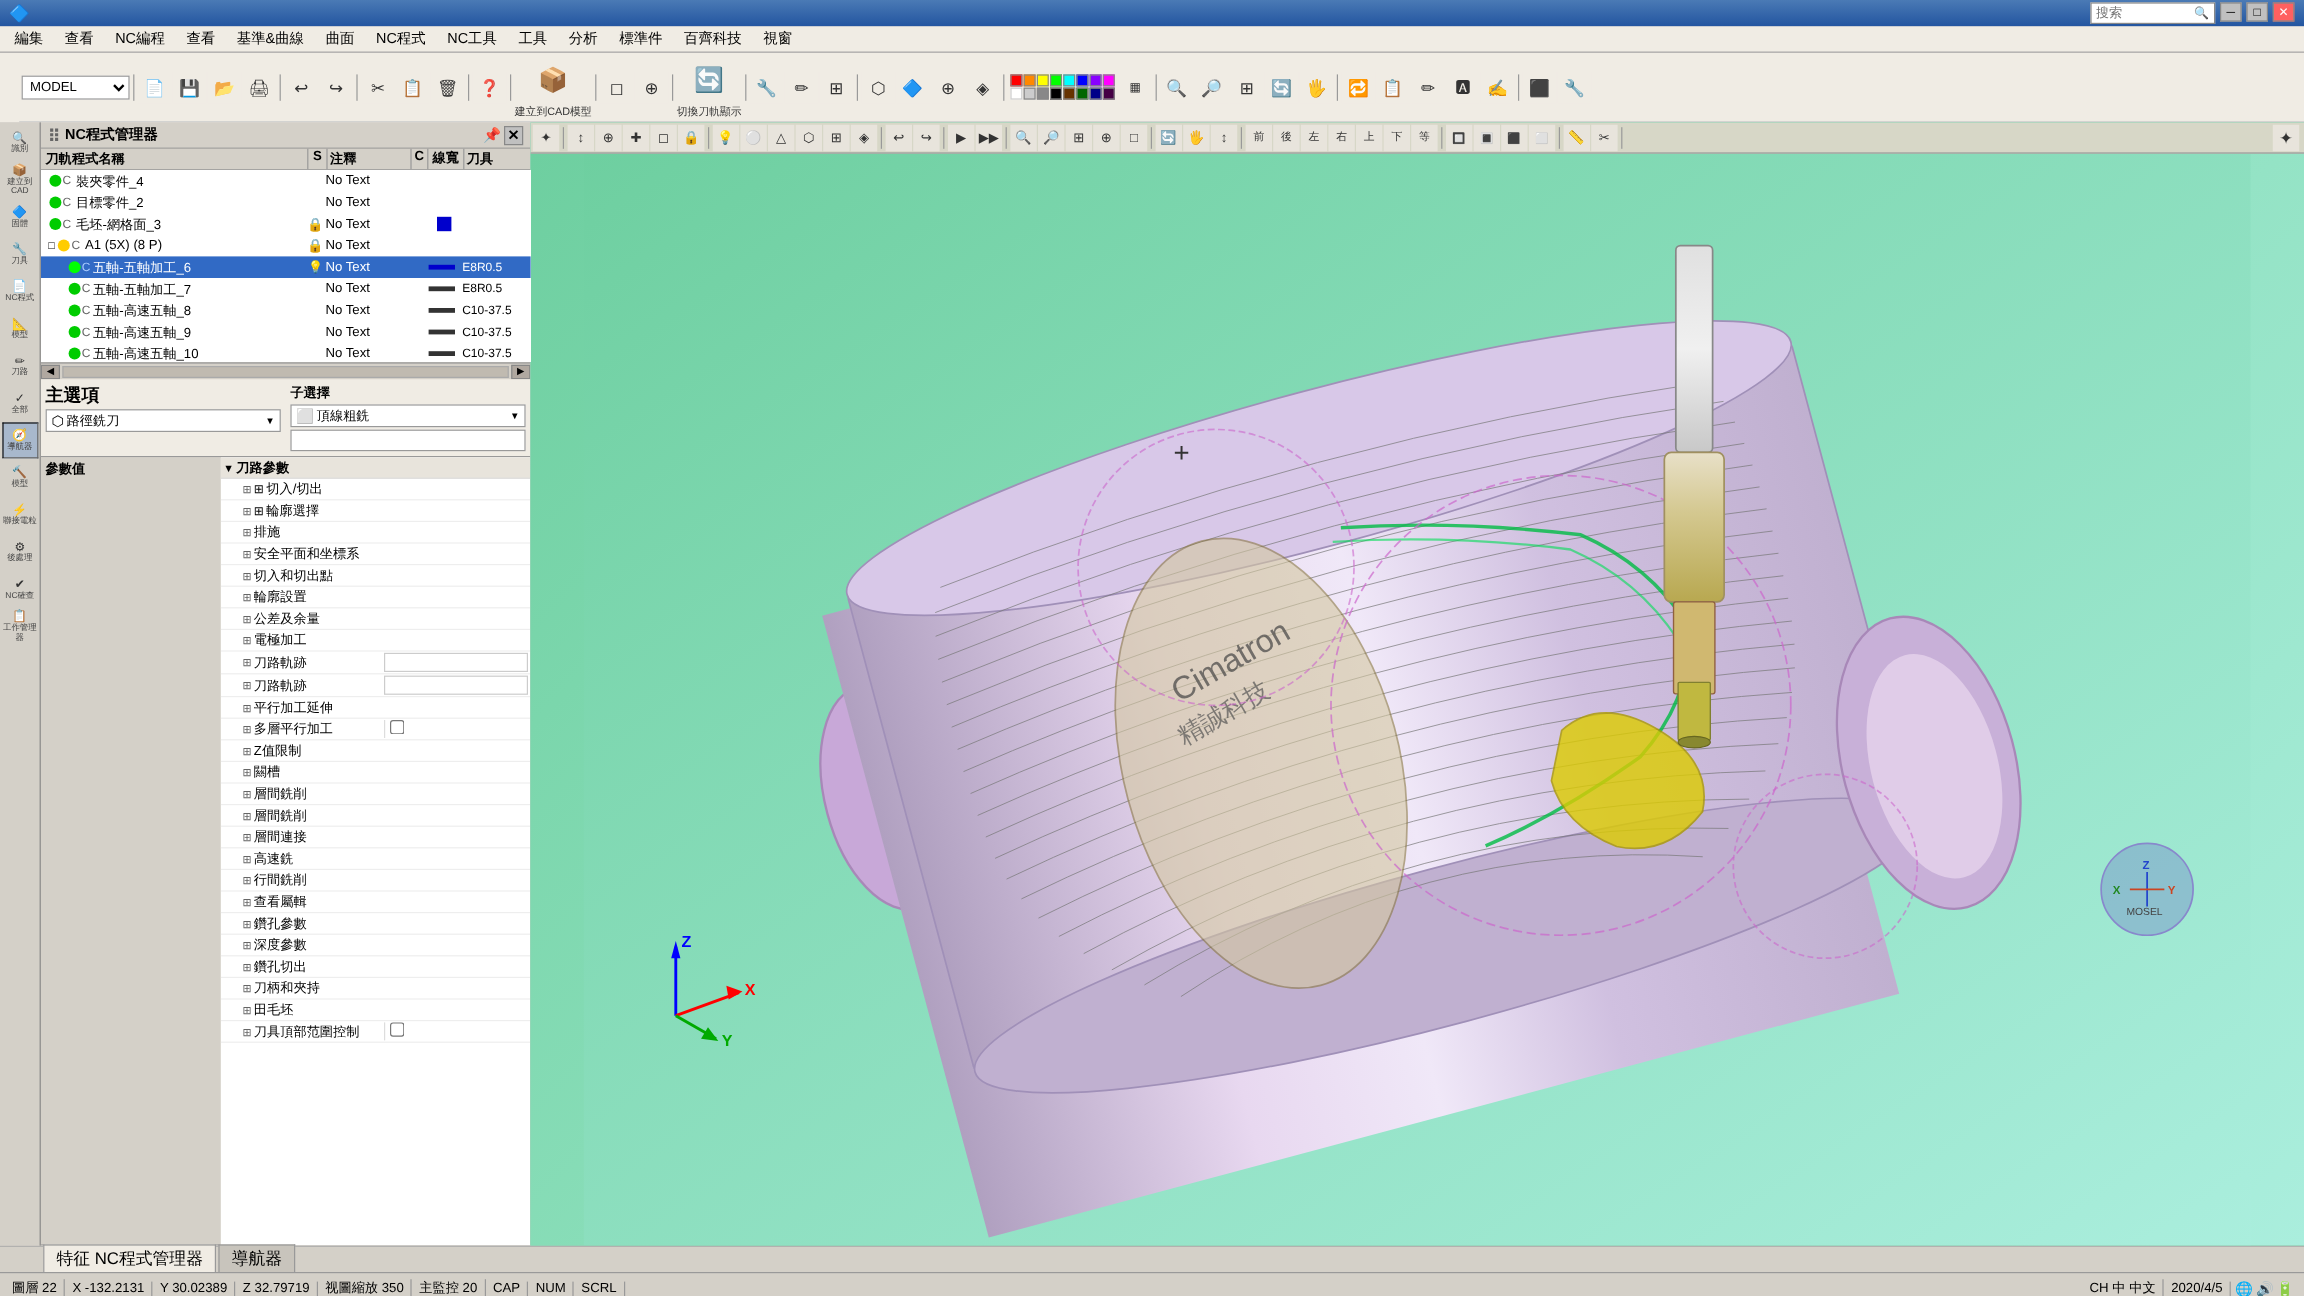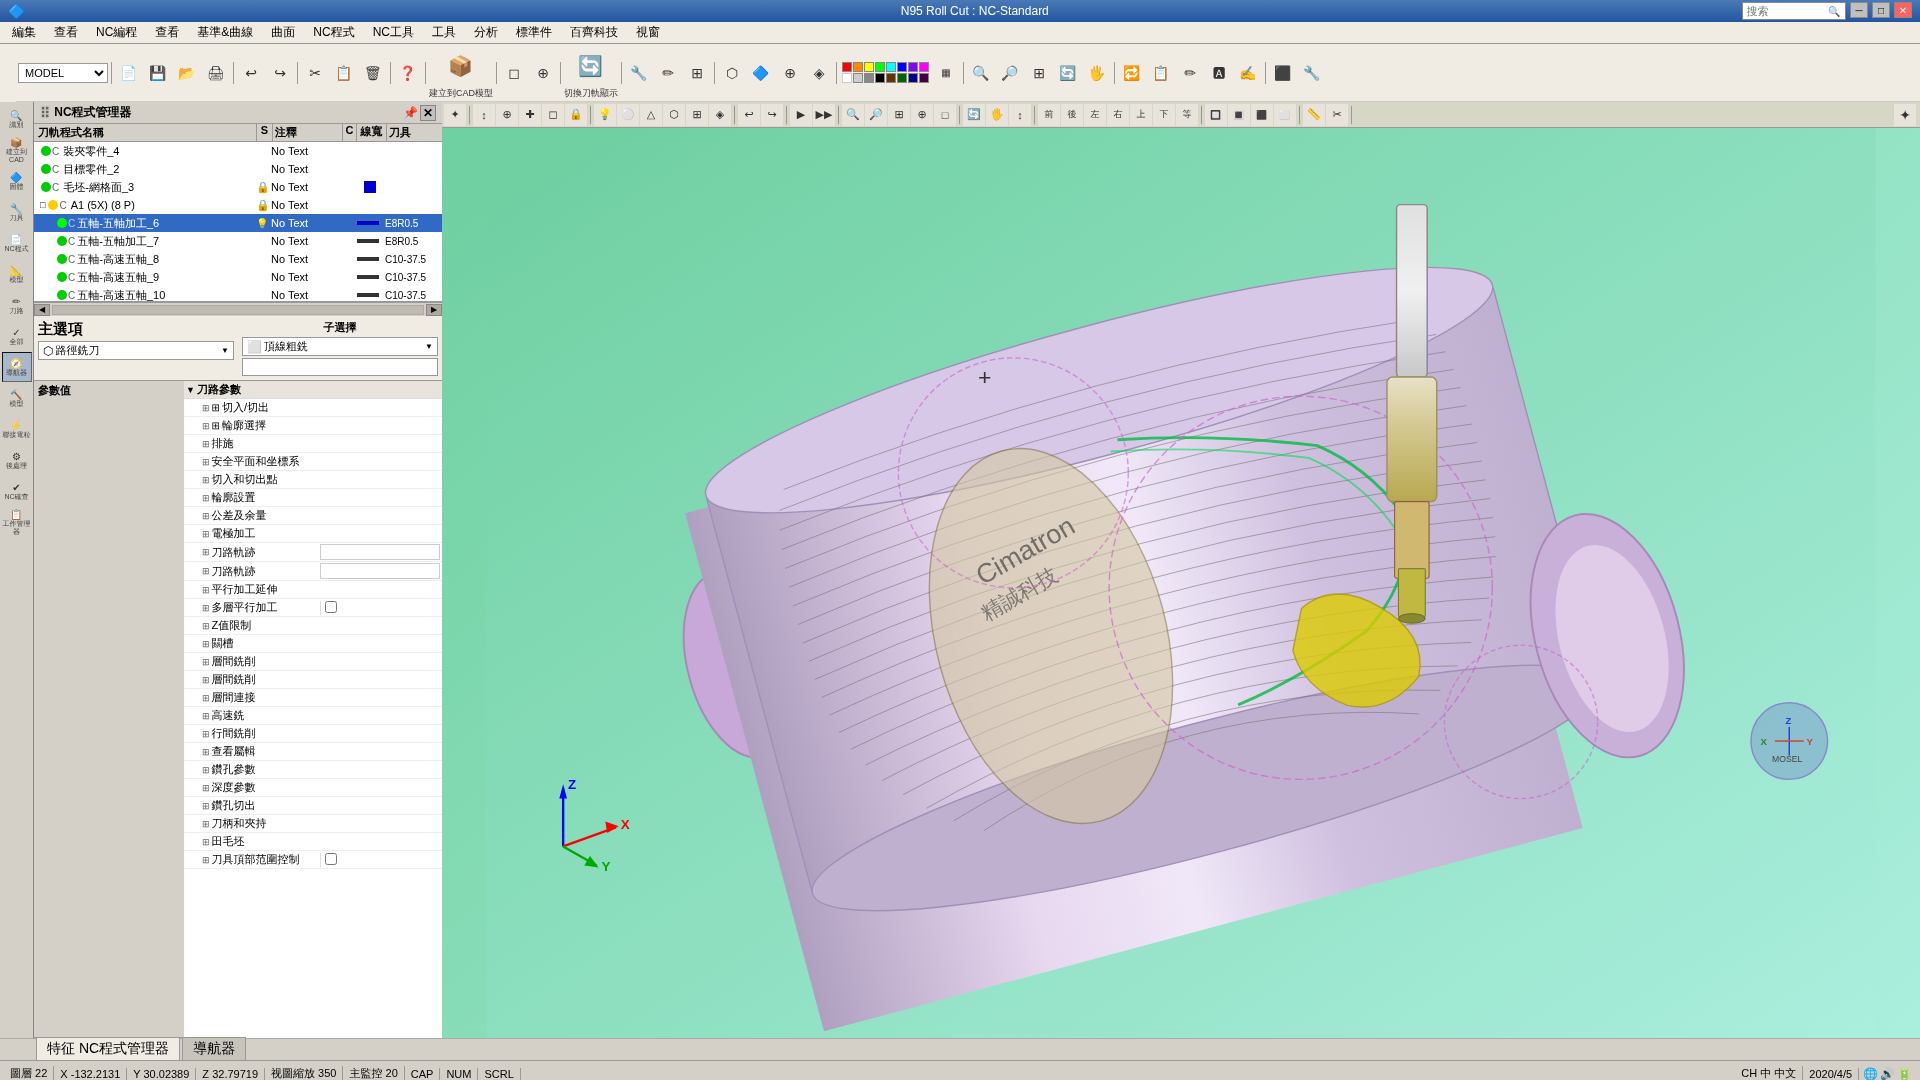--- a/index.html
+++ b/index.html
@@ -82,21 +82,20 @@
     
     #model-svg { position: absolute; top: 0; left: 0; width: 100%; height: 100%; }
   </style>
 </head>
 <body>
 
 <div id="titlebar">
   <div style="display:flex;align-items:center;gap:4px;width:200px;">
     <span style="font-size:14px;">🔷</span>
   </div>
-  <div class="title-text">N95 Roll Cut : NC-Standard</div>
   <div class="win-controls">
     <div style="display:flex;align-items:center;background:white;border:1px solid #888;height:18px;padding:0 4px;gap:2px;">
       <input type="text" style="border: none; outline: none; font-size: 11px; width: 80px;" placeholder="搜索">
       <span style="font-size:10px;">🔍</span>
     </div>
     <div class="win-btn">─</div>
     <div class="win-btn">□</div>
     <div class="win-btn" style="background:#ff6060;color:white;">✕</div>
   </div>
 </div>
@@ -426,21 +425,21 @@
     <div style="padding:4px;background:#f0ece4;border-bottom:1px solid #999;display:flex;gap:8px;">
       <div style="flex:1;">
         <div style="font-size:15px;font-weight:bold;margin-bottom:2px;">主選項</div>
         <div style="display:flex;align-items:center;gap:2px;border:1px solid #999;background:white;padding:1px 4px;cursor:pointer;">
           <span style="font-size:12px;">⬡</span>
           <span style="font-size:11px;flex:1;">路徑銑刀</span>
           <span style="font-size:8px;">▼</span>
         </div>
       </div>
       <div style="flex:1;">
-        <div style="font-size:11px;font-weight:bold;margin-bottom:2px;text-align:center;">子選擇</div>
+        <div style="font-size:11px;font-weight:bold;margin-bottom:2px;">子選擇</div>
         <div style="display:flex;align-items:center;gap:2px;">
           <div style="display:flex;align-items:center;gap:2px;border:1px solid #999;background:white;padding:1px 4px;cursor:pointer;flex:1;">
             <span style="font-size:12px;">⬜</span>
             <span style="font-size:11px;flex:1;">頂線粗銑</span>
             <span style="font-size:8px;">▼</span>
           </div>
         </div>
         <div style="width:100%;height:18px;border:1px solid #999;background:white;margin-top:2px;"></div>
       </div>
     </div>

